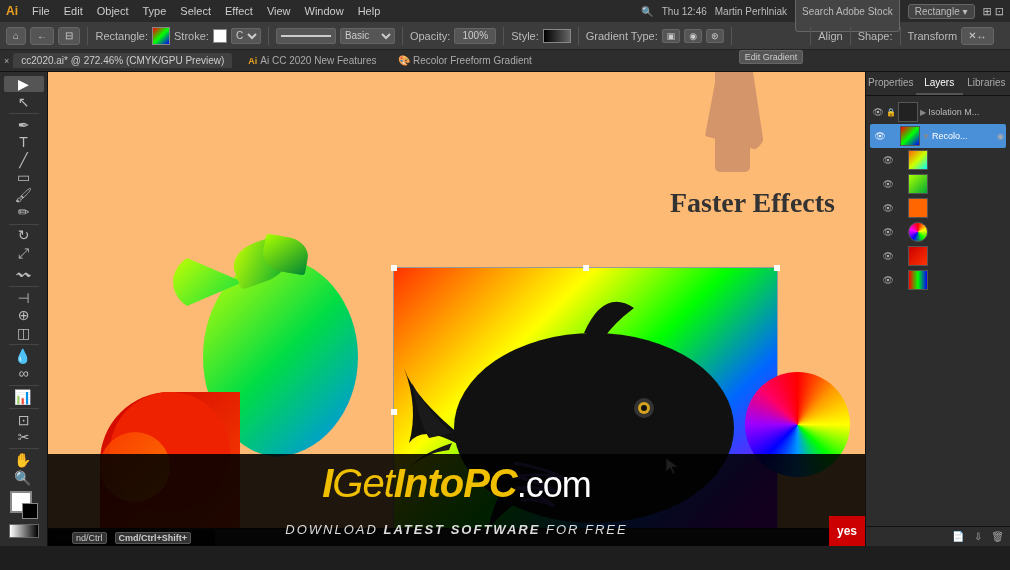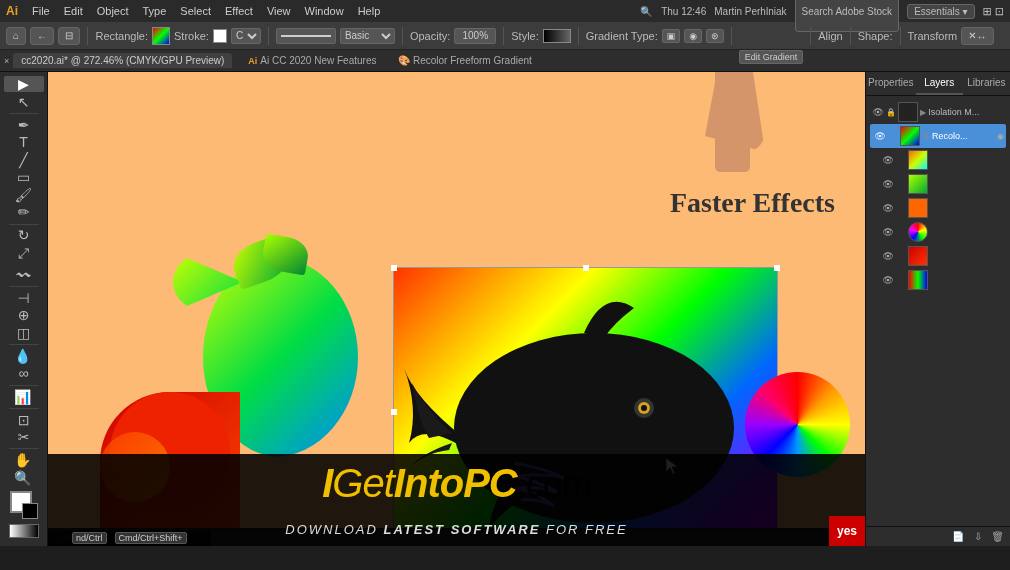--- a/index.html
+++ b/index.html
@@ -146,21 +146,21 @@
   <span class="menubar-item">Select</span>
   <span class="menubar-item">Effect</span>
   <span class="menubar-item">View</span>
   <span class="menubar-item">Window</span>
   <span class="menubar-item">Help</span>
   <div class="menubar-right">
     <span style="cursor:pointer;">🔍</span>
     <span>Thu 12:46</span>
     <span>Martin Perhlniak</span>
     <span style="background:#444;border:1px solid #666;border-radius:3px;padding:14px 6px;font-size:10px;cursor:pointer;">Search Adobe Stock</span>
-    <span style="background:#444;border:1px solid #666;border-radius:3px;padding:1px 6px;font-size:10px;cursor:pointer;">Essentials ▾</span>
+    <span style="background:#444;border:1px solid #666;border-radius:3px;padding:1px 6px;font-size:10px;cursor:pointer;">Rectangle ▾</span>
     <span style="font-size:11px;cursor:pointer;">⊞ ⊡</span>
   </div>
 </div>
 
 <div id="toolbar">
   <span class="toolbar-btn">⌂</span>
   <span class="toolbar-btn">←</span>
   <span class="toolbar-btn">⊟</span>
   <div class="toolbar-sep"></div>
   <span class="toolbar-label">Rectangle:</span>
@@ -319,33 +319,33 @@
 
       </div>
     </div>
 
     <div id="status-bar" style="position:absolute;bottom:0;left:0;right:0;background:#2d2d2d;height:18px;display:flex;align-items:center;padding:0 8px;font-size:10px;color:#888;border-top:1px solid #111;z-index:50;">
       <span>Selection:</span>
     </div>
 
     <div id="bottom-bar" style="position:absolute;bottom:0;left:0;right:0;height:92px;background:rgba(0,0,0,0.88);display:flex;flex-direction:column;justify-content:center;align-items:center;z-index:100;">
       <div style="font-size:40px;font-weight:900;color:#f0c000;font-style:italic;letter-spacing:-1px;line-height:1;font-family:Arial Black,Impact,sans-serif;">
-        <span>I</span><span style="font-weight:300;">Get</span><span>Into</span><span>PC</span><span style="color:#000000;font-weight:400;font-style:normal;font-size:36px;text-align:center;">.com</span>
+        <span>I</span><span style="font-weight:300;">Get</span><span>Into</span><span>PC</span><span style="color:#ffffff;font-weight:400;font-style:normal;font-size:36px;text-align:center;">.com</span>
       </div>
       <div style="font-size:13px;font-weight:400;color:#ddd;letter-spacing:2px;margin-top:19px;text-transform:uppercase;font-style:italic;font-family:Arial,sans-serif;">
         <span>Download </span><span style="font-weight:700;">Latest Software</span><span> for Free</span>
       </div>
     </div>
 
     <div style="position:absolute;bottom:0;left:0;background:rgba(0,0,0,0.75);color:#ccc;font-size:10px;padding:2px 24px;display:flex;gap:8px;align-items:center;z-index:101;">
       <div style="display:flex;gap:3px;align-items:center;">
         <span style="background:#333;border:1px solid #555;border-radius:2px;padding:0 3px;font-size:9px;">nd/Ctrl</span>
       </div>
       <div style="display:flex;gap:3px;align-items:center;">
-        <span style="background:#333;border:1px solid #555;border-radius:2px;padding:0 3px;font-size:9px;">Cmd/Ctrl+Shift+</span>
+        <span style="background:#333;border:1px solid #555;border-radius:2px;padding:0 3px;font-size:9px;font-weight:bold;">Cmd/Ctrl+Shift+</span>
       </div>
     </div>
 
     <div style="position:absolute;bottom:0;right:0;width:36px;height:30px;background:#cc0000;display:flex;align-items:center;justify-content:center;color:#fff;font-weight:bold;font-size:12px;z-index:102;cursor:pointer;">yes</div>
 
   </div>
 
   <div id="right-panel">
     <div id="panel-tabs">
       <div class="panel-tab">Properties</div>

